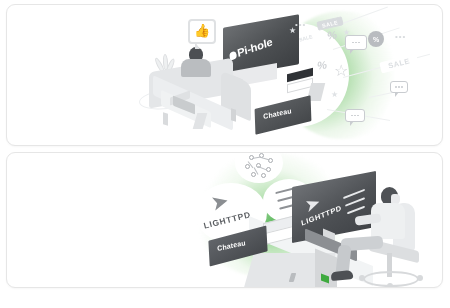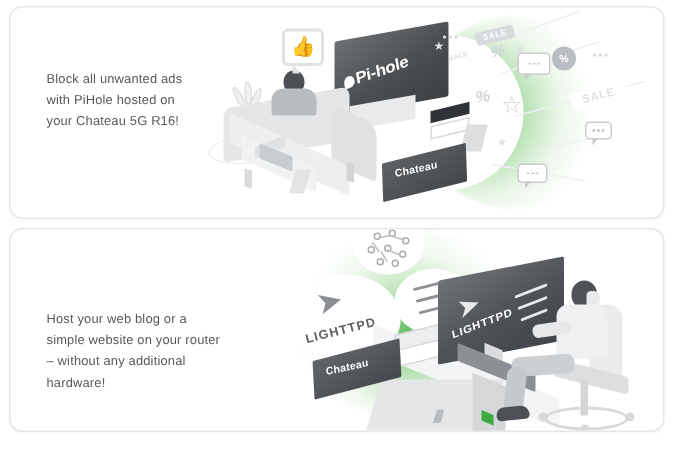--- a/index.html
+++ b/index.html
@@ -690,23 +690,20 @@
     background: #d7d9db;
   }
 </style>
 </head>
 <body>
 
 <div id="page">
 
   <div class="card" id="card-1">
 
-    <div class="card-caption" id="caption-1">Block all unwanted ads
-with PiHole hosted on
-your Chateau 5G R16!</div>
 
     <div class="art">
 
       <div class="glow" id="glow-1"></div>
       <div id="shield-disc"></div>
 
       <div class="streak abs" style="left:200px; top:20px; width:54px; transform:rotate(-20deg);"></div>
       <div class="streak abs" style="left:196px; top:44px; width:70px; transform:rotate(-18deg);"></div>
       <div class="streak abs" style="left:206px; top:72px; width:90px; transform:rotate(-15deg);"></div>
       <div class="streak abs" style="left:190px; top:104px; width:64px; transform:rotate(10deg);"></div>
@@ -775,24 +772,20 @@
           <i></i>
         </div>
 
       <div class="dots3 abs" style="left:158px; top:16px;">•••</div>
       <div class="dots3 abs" style="left:258px; top:28px;">•••</div>
     </div>
   </div>
 
   <div class="card" id="card-2">
 
-    <div class="card-caption" id="caption-2">Host your web blog or a
-simple website on your router
-– without any additional
-hardware!</div>
 
     <div class="art">
 
       <div class="glow" id="glow-2"></div>
 
       <div id="bubble-small-a"></div>
       <div id="bubble-nodes"></div>
       <div class="node abs" style="left:112px; top:2px;"></div>
       <div class="node abs" style="left:122px; top:0px;"></div>
       <div class="node abs" style="left:131px; top:5px;"></div>

